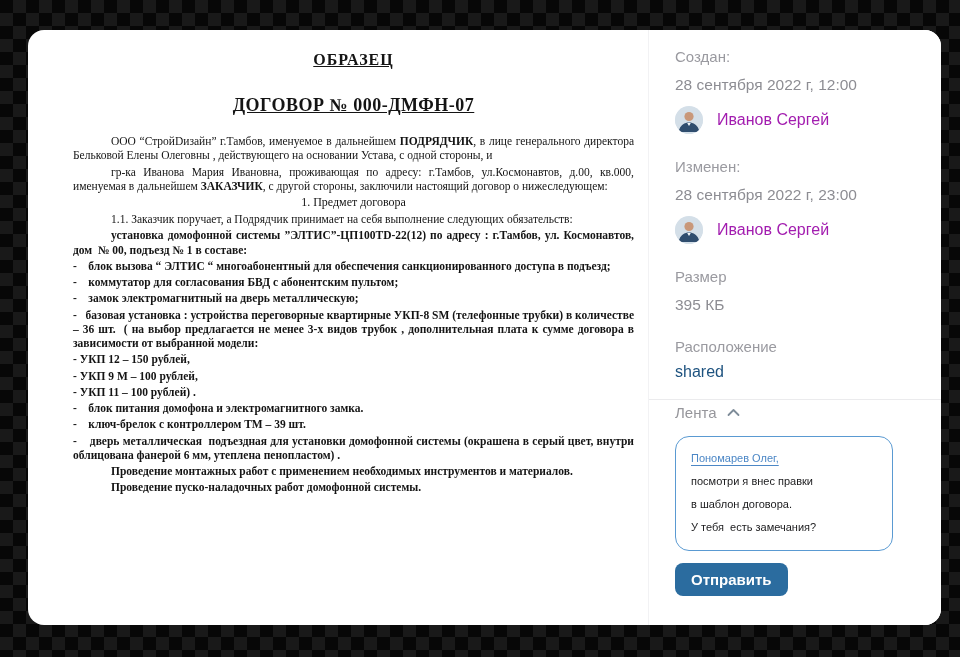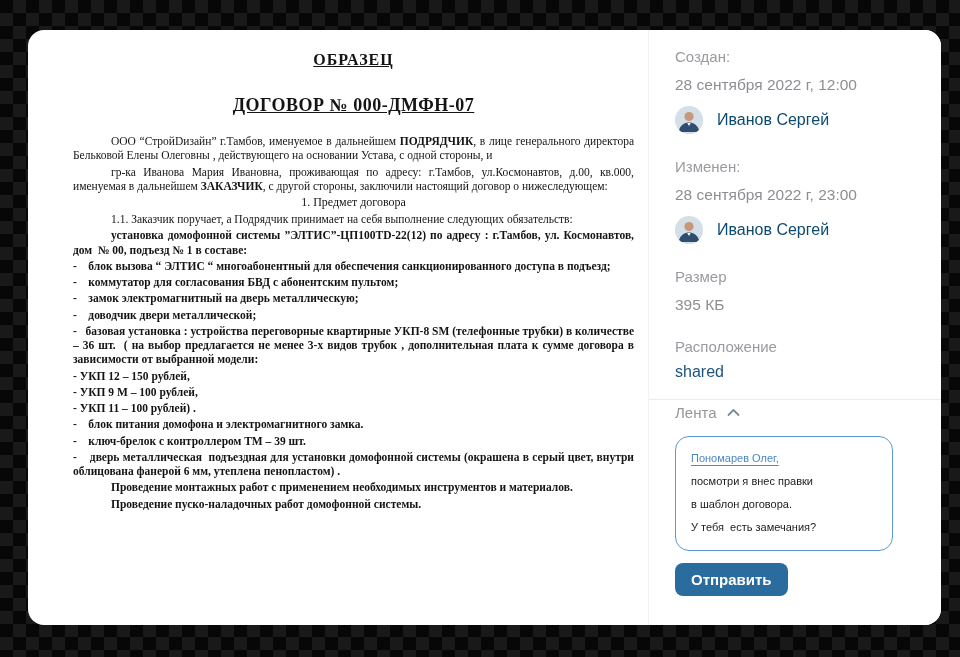--- a/index.html
+++ b/index.html
@@ -39,21 +39,21 @@
   
   .panel{
     flex:1;box-sizing:border-box;padding:18px 26px 0 26px;
     border-left:1px solid #f2f2f4;background:#fff;
   }
   .lbl{color:#9a9aa0;font-size:15px;}
   .meta-date{color:#8d8d93;font-size:15.5px;margin-top:11px;}
   .user-row{display:flex;align-items:center;gap:14px;margin-top:12px;cursor:pointer;}
   .avatar{width:28px;height:28px;border-radius:50%;overflow:hidden;flex:0 0 28px;
     background:linear-gradient(180deg,#e3eaf1 0%,#c9d6e1 100%);}
-  .user-name{color:#0c4a6e;font-size:16px;}
+  .user-name{color:#a21caf;font-size:16px;}
   .mt-sec{margin-top:24px;}
   .mt-val{margin-top:11px;}
   .loc-link{color:#1d527f;font-size:16px;margin-top:8px;cursor:pointer;display:inline-block;}
   .divider{height:1px;background:#ebebed;margin:18px -26px 0 -26px;}
   .feed-row{margin-top:4px;display:flex;align-items:center;gap:10px;color:#96969b;font-size:15px;cursor:pointer;width:max-content;}
   .comment-box{
     margin-top:15px;width:218px;box-sizing:border-box;
     border:1.5px solid #5a9ad2;border-radius:14px;
     padding:10px 15px 11px 15px;
     font-size:11px;line-height:23px;color:#1b1b1d;cursor:text;
@@ -81,21 +81,20 @@
 
     <p class="ind"><span>гр-ка Иванова Мария Ивановна, проживающая по адресу: г.Тамбов, ул.Космонавтов, д.00, кв.000, именуемая в дальнейшем </span><span class="b">ЗАКАЗЧИК</span><span>, с другой стороны, заключили настоящий договор о нижеследующем:</span></p>
 
     <p class="sec-title">1. Предмет договора</p>
     <p class="ind">1.1. Заказчик поручает, а Подрядчик принимает на себя выполнение следующих обязательств:</p>
     <p class="ind b">установка домофонной системы ”ЭЛТИС”-ЦП100TD-22(12) по адресу : г.Тамбов, ул. Космонавтов, дом &nbsp;№ 00, подъезд № 1 в составе:</p>
 
     <p class="doc-li">-&nbsp;&nbsp;&nbsp;&nbsp;блок вызова “ ЭЛТИС “ многоабонентный для обеспечения санкционированного доступа в подъезд;</p>
     <p class="doc-li">-&nbsp;&nbsp;&nbsp;&nbsp;коммутатор для согласования БВД с абонентским пультом;</p>
     <p class="doc-li">-&nbsp;&nbsp;&nbsp;&nbsp;замок электромагнитный на дверь металлическую;</p>
-    <p class="doc-li">-&nbsp;&nbsp;&nbsp;&nbsp;доводчик двери металлической;</p>
     <p class="doc-li">-&nbsp;&nbsp;&nbsp;базовая установка : устройства переговорные квартирные УКП-8 SM (телефонные трубки) в количестве – 36 шт. &nbsp;( на выбор предлагается не менее 3-х видов трубок , дополнительная плата к сумме договора в зависимости от выбранной модели:</p>
     <p class="doc-li">-&nbsp;УКП 12 – 150 рублей,</p>
     <p class="doc-li">-&nbsp;УКП 9 М – 100 рублей,</p>
     <p class="doc-li">-&nbsp;УКП 11 – 100 рублей) .</p>
     <p class="doc-li">-&nbsp;&nbsp;&nbsp;&nbsp;блок питания домофона и электромагнитного замка.</p>
     <p class="doc-li">-&nbsp;&nbsp;&nbsp;&nbsp;ключ-брелок с контроллером ТМ – 39 шт.</p>
     <p class="doc-li">-&nbsp;&nbsp;&nbsp;&nbsp;дверь металлическая &nbsp;подъездная для установки домофонной системы (окрашена в серый цвет, внутри облицована фанерой 6 мм, утеплена пенопластом) .</p>
 
     <p class="ind b">Проведение монтажных работ с применением необходимых инструментов и материалов.</p>
     <p class="ind b">Проведение пуско-наладочных работ домофонной системы.</p>

